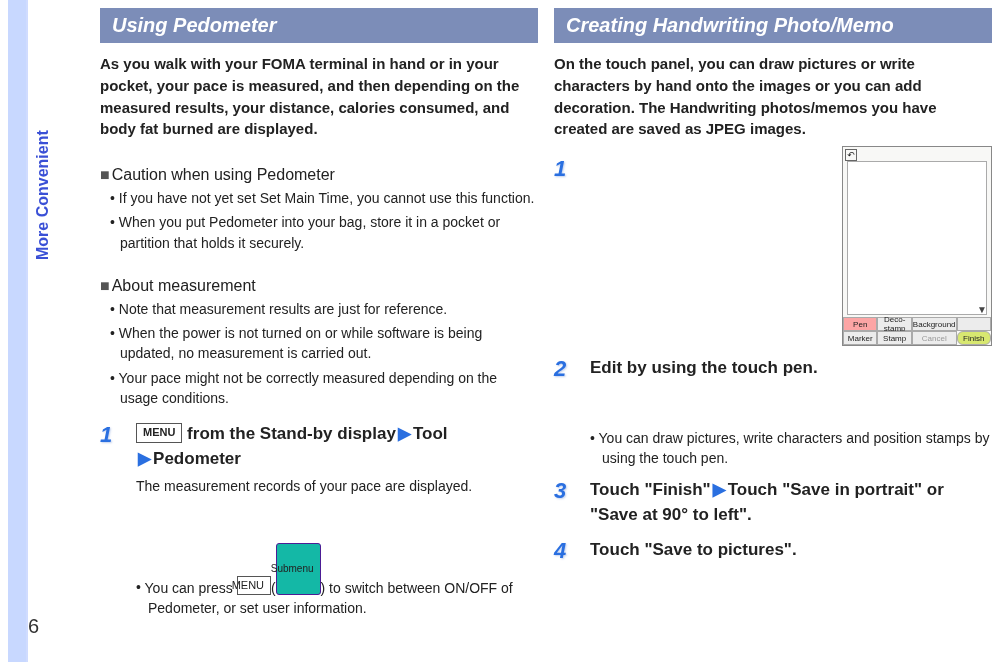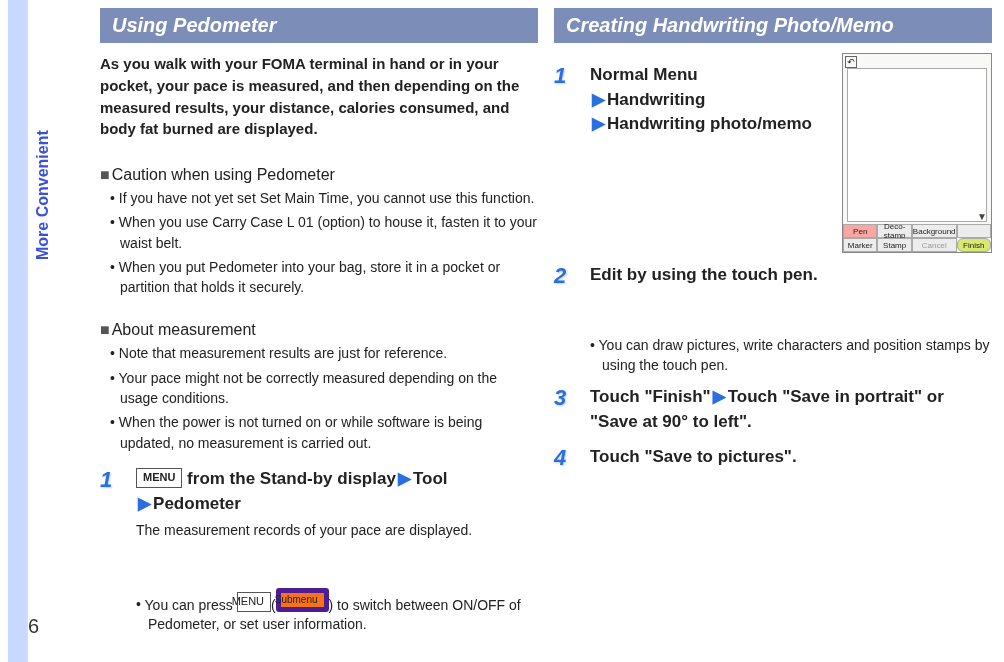--- a/index.html
+++ b/index.html
@@ -37,21 +37,21 @@
     text-shadow: 1px 1px 2px rgba(80,120,200,.35);
   }
   .step-body { flex: 1; font-size: 15px; line-height: 1.45; }
   .step-title { font-weight: bold; font-size: 17px; }
   .triangle { color: #2a6fe0; display: inline-block; margin: 0 2px; }
   .menu-pill {
     display: inline-block; border: 1.5px solid #555; border-radius: 0; padding: 1px 6px; font-size: 11px;
     vertical-align: text-bottom;
   }
   .sub-pill {
-    display: inline-block; border: 5px solid #4c1d95; border-radius: 3px; padding: 0 6px; font-size: 10px; background: #f97316;
+    display: inline-block; border: 1px solid #4c1d95; border-radius: 3px; padding: 18px 6px; font-size: 10px; background: #14b8a6;
     vertical-align: text-bottom;
   }
   .step-sub { font-size: 14px; line-height: 1.45; margin-top: 4px; }
   .step-sub.bullet { padding-left: 12px; text-indent: -12px; margin-top: 47px; }
   .step-sub.bullet::before { content: "• "; }
   .right-top { display: flex; gap: 10px; }
   .phone-screen {
     width: 150px; height: 200px; border: 1px solid #888; background: #f8f8f6; position: relative; flex-shrink: 0;
   }
   .phone-screen .canvas { position: absolute; inset: 14px 4px 30px 4px; border: 1px solid #aaa; background: #fff; }
@@ -84,57 +84,52 @@
 
 <div class="content">
 
   <div class="col">
     <div class="section-header">Using Pedometer</div>
     <div class="intro">As you walk with your FOMA terminal in hand or in your pocket, your pace is measured, and then depending on the measured results, your distance, calories consumed, and body fat burned are displayed.</div>
 
     <div class="square-heading">Caution when using Pedometer</div>
     <ul class="bullets">
       <li>If you have not yet set Set Main Time, you cannot use this function.</li>
-      <li>When you use Carry Case L 01 (option) to house it, fasten it to your waist belt.</li>
       <li>When you put Pedometer into your bag, store it in a pocket or partition that holds it securely.</li>
     </ul>
 
     <div class="square-heading">About measurement</div>
     <ul class="bullets">
       <li>Note that measurement results are just for reference.</li>
+      <li>When the power is not turned on or while software is being updated, no measurement is carried out.</li>
       <li>Your pace might not be correctly measured depending on the usage conditions.</li>
-      <li>When the power is not turned on or while software is being updated, no measurement is carried out.</li>
     </ul>
 
     <div class="step">
       <div class="step-num">1</div>
       <div class="step-body">
         <div class="step-title">
           <span class="menu-pill">MENU</span><span> from the Stand-by display</span><span class="triangle">▶</span><span>Tool</span><br>
           <span class="triangle">▶</span><span>Pedometer</span>
         </div>
         <div class="step-sub">The measurement records of your pace are displayed.</div>
         <div class="step-sub bullet">
           <span>You can press </span><span class="menu-pill">MENU</span><span>(</span><span class="sub-pill">Submenu</span><span>) to switch between ON/OFF of Pedometer, or set user information.</span>
         </div>
       </div>
     </div>
   </div>
 
   <div class="col">
     <div class="section-header">Creating Handwriting Photo/Memo</div>
+    <div class="intro">On the touch panel, you can draw pictures or write characters by hand onto the images or you can add decoration. The Handwriting photos/memos you have created are saved as JPEG images.</div>
 
     <div class="right-top">
       <div class="step" style="flex:1;">
         <div class="step-num">1</div>
-        <div class="step-body step-title">
-          <span>Normal Menu</span><br>
-          <span class="triangle">▶</span><span>Handwriting</span><br>
-          <span class="triangle">▶</span><span>Handwriting photo/memo</span>
-        </div>
       </div>
       <div class="phone-screen">
         <div class="return-icon">↶</div>
         <div class="canvas"></div>
         <div class="down-icon">▼</div>
         <div class="tool-row">
           <div class="sel">Pen</div>
           <div>Deco-stamp</div>
           <div>Background</div>
           <div></div>

